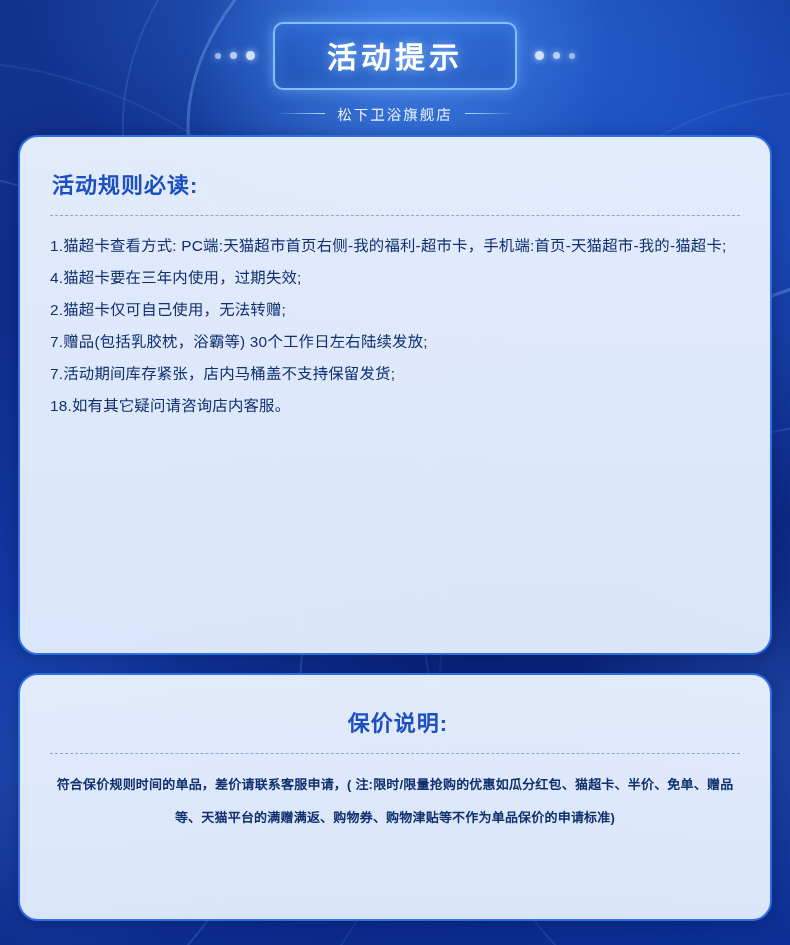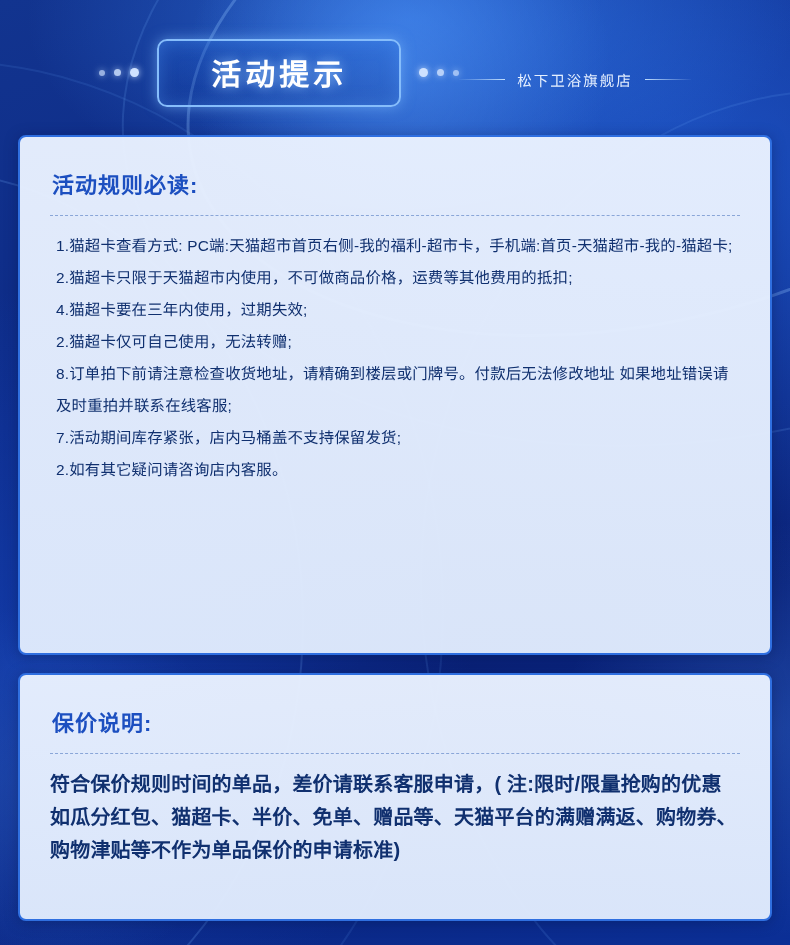--- a/index.html
+++ b/index.html
@@ -46,21 +46,21 @@
   }
   .glow-blob.b1 { width: 520px; height: 300px; left: 140px; top: -90px; }
   .glow-blob.b2 { width: 420px; height: 420px; left: 560px; top: 520px; opacity: .5; }
   .glow-blob.b3 { width: 380px; height: 380px; left: -140px; top: 600px; opacity: .45; }
 
   
   .header {
     position: relative;
     height: 125px;
     display: flex;
-    flex-direction: row;
+    flex-direction: column;
     align-items: center;
     justify-content: center;
     padding-top: 10px;
   }
   .title-row {
     display: flex;
     align-items: center;
     justify-content: center;
     gap: 18px;
   }
@@ -115,28 +115,28 @@
     letter-spacing: 2px;
     color: #e6f0ff;
     white-space: nowrap;
   }
 
   
   .card {
     position: relative;
     margin: 0 18px 18px 18px;
     border: 2px solid #2f6fe0;
-    border-radius: 8px;
+    border-radius: 20px;
     background: linear-gradient(180deg, rgba(233,241,255,0.97) 0%, rgba(224,235,253,0.97) 100%);
     box-shadow: 0 2px 14px rgba(4,20,70,0.35);
     padding: 26px 26px 22px 26px;
     box-sizing: border-box;
   }
   .card.rules { height: 520px; }
-  .card.price { height: 248px; }
+  .card.price { height: 248px; text-align: center; }
 
   .card-title {
     font-size: 22px;
     font-weight: bold;
     color: #1c4fc0;
     letter-spacing: 1px;
     margin: 4px 0 0 6px;
   }
   .divider {
     margin: 16px 4px 14px 4px;
@@ -146,25 +146,24 @@
   .rule-list {
     margin: 0;
     padding: 0 4px;
     list-style: none;
   }
   .rule-list li {
     font-size: 15.4px;
     line-height: 32px;
     color: #10306f;
     letter-spacing: 0.2px;
-    margin-left: 6px;
   }
   .price-body {
     padding: 0 4px;
-    font-size: 20px;
+    font-size: 13px;
     line-height: 33px;
     color: #10306f;
     font-weight: bold;
     letter-spacing: 0.2px;
   }
 </style>
 </head>
 <body>
 
 <div class="page">
@@ -199,26 +198,25 @@
       <span class="subtitle">松下卫浴旗舰店</span>
       <span class="sub-line right"></span>
     </div>
   </div>
 
   <div class="card rules">
     <div class="card-title">活动规则必读:</div>
     <div class="divider"></div>
     <ul class="rule-list">
       <li>1.猫超卡查看方式: PC端:天猫超市首页右侧-我的福利-超市卡，手机端:首页-天猫超市-我的-猫超卡;</li>
-      <li>2.猫超卡只限于天猫超市内使用，不可做商品价格，运费等其他费用的抵扣;</li>
       <li>4.猫超卡要在三年内使用，过期失效;</li>
       <li>2.猫超卡仅可自己使用，无法转赠;</li>
-      <li>8.订单拍下前请注意检查收货地址，请精确到楼层或门牌号。付款后无法修改地址 如果地址错误请及时重拍并联系在线客服;</li>
+      <li>7.赠品(包括乳胶枕，浴霸等) 30个工作日左右陆续发放;</li>
       <li>7.活动期间库存紧张，店内马桶盖不支持保留发货;</li>
-      <li>2.如有其它疑问请咨询店内客服。</li>
+      <li>18.如有其它疑问请咨询店内客服。</li>
     </ul>
   </div>
 
   <div class="card price">
     <div class="card-title">保价说明:</div>
     <div class="divider"></div>
     <div class="price-body">符合保价规则时间的单品，差价请联系客服申请，( 注:限时/限量抢购的优惠如瓜分红包、猫超卡、半价、免单、赠品等、天猫平台的满赠满返、购物券、购物津贴等不作为单品保价的申请标准)</div>
   </div>
 
 </div>

